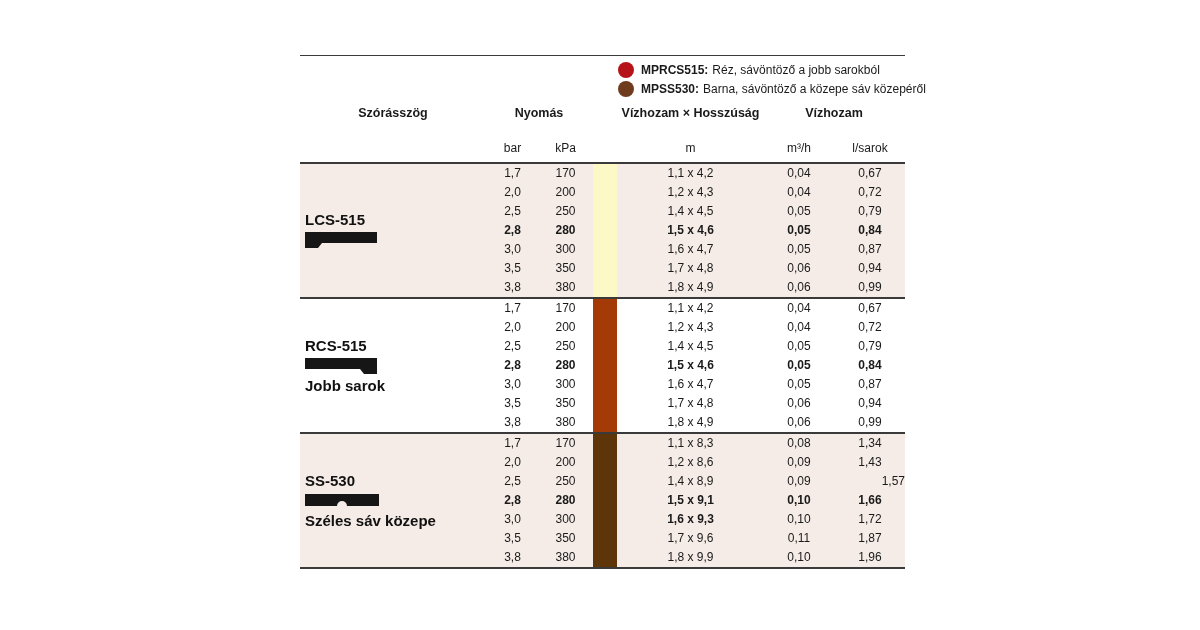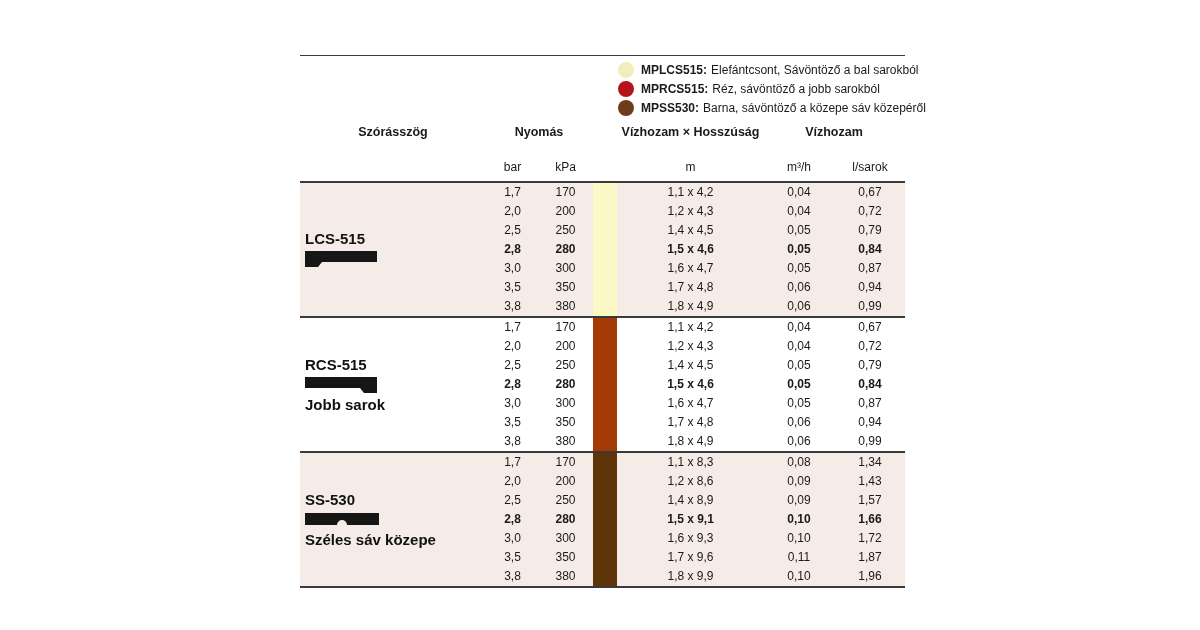--- a/index.html
+++ b/index.html
@@ -46,25 +46,20 @@
   .picon { height:17px; margin:3px 0 2px 0; }
   .picon svg path { fill:#161616; }
 </style>
 </head>
 <body>
 
 <div class="page">
   <div class="table-wrap">
 
     <div class="legend">
-      <div class="legend-row">
-        <span class="dot" style="background: rgb(243, 237, 190);"></span>
-        <span class="legend-model">MPLCS515:</span>
-        <span class="legend-desc">Elefántcsont, Sávöntöző a bal sarokból</span>
-      </div>
       <div class="legend-row">
         <span class="dot" style="background: rgb(181, 18, 26);"></span>
         <span class="legend-model">MPRCS515:</span>
         <span class="legend-desc">Réz, sávöntöző a jobb sarokból</span>
       </div>
       <div class="legend-row">
         <span class="dot" style="background: rgb(110, 60, 29);"></span>
         <span class="legend-model">MPSS530:</span>
         <span class="legend-desc">Barna, sávöntöző a közepe sáv közepéről</span>
       </div>
@@ -191,29 +186,29 @@
           <div class="cell" style="grid-area: 1 / 7;">1,34</div>
           <div class="cell" style="grid-area: 2 / 2;">2,0</div>
           <div class="cell" style="grid-area: 2 / 3;">200</div>
           <div class="cell" style="grid-area: 2 / 5;">1,2 x 8,6</div>
           <div class="cell" style="grid-area: 2 / 6;">0,09</div>
           <div class="cell" style="grid-area: 2 / 7;">1,43</div>
           <div class="cell" style="grid-area: 3 / 2;">2,5</div>
           <div class="cell" style="grid-area: 3 / 3;">250</div>
           <div class="cell" style="grid-area: 3 / 5;">1,4 x 8,9</div>
           <div class="cell" style="grid-area: 3 / 6;">0,09</div>
-          <div class="cell" style="grid-area: 3 / 7;">1,57</div>
+          <div class="cell" style="grid-area: 3 / 7; text-align: right;">1,57</div>
           <div class="cell bold" style="grid-area: 4 / 2;">2,8</div>
           <div class="cell bold" style="grid-area: 4 / 3;">280</div>
           <div class="cell bold" style="grid-area: 4 / 5;">1,5 x 9,1</div>
           <div class="cell bold" style="grid-area: 4 / 6;">0,10</div>
           <div class="cell bold" style="grid-area: 4 / 7;">1,66</div>
           <div class="cell" style="grid-area: 5 / 2;">3,0</div>
           <div class="cell" style="grid-area: 5 / 3;">300</div>
-          <div class="cell" style="grid-area: 5 / 5;">1,6 x 9,3</div>
+          <div class="cell" style="grid-area: 5 / 5; font-weight: bold;">1,6 x 9,3</div>
           <div class="cell" style="grid-area: 5 / 6;">0,10</div>
           <div class="cell" style="grid-area: 5 / 7;">1,72</div>
           <div class="cell" style="grid-area: 6 / 2;">3,5</div>
           <div class="cell" style="grid-area: 6 / 3;">350</div>
           <div class="cell" style="grid-area: 6 / 5;">1,7 x 9,6</div>
           <div class="cell" style="grid-area: 6 / 6;">0,11</div>
           <div class="cell" style="grid-area: 6 / 7;">1,87</div>
           <div class="cell" style="grid-area: 7 / 2;">3,8</div>
           <div class="cell" style="grid-area: 7 / 3;">380</div>
           <div class="cell" style="grid-area: 7 / 5;">1,8 x 9,9</div>

